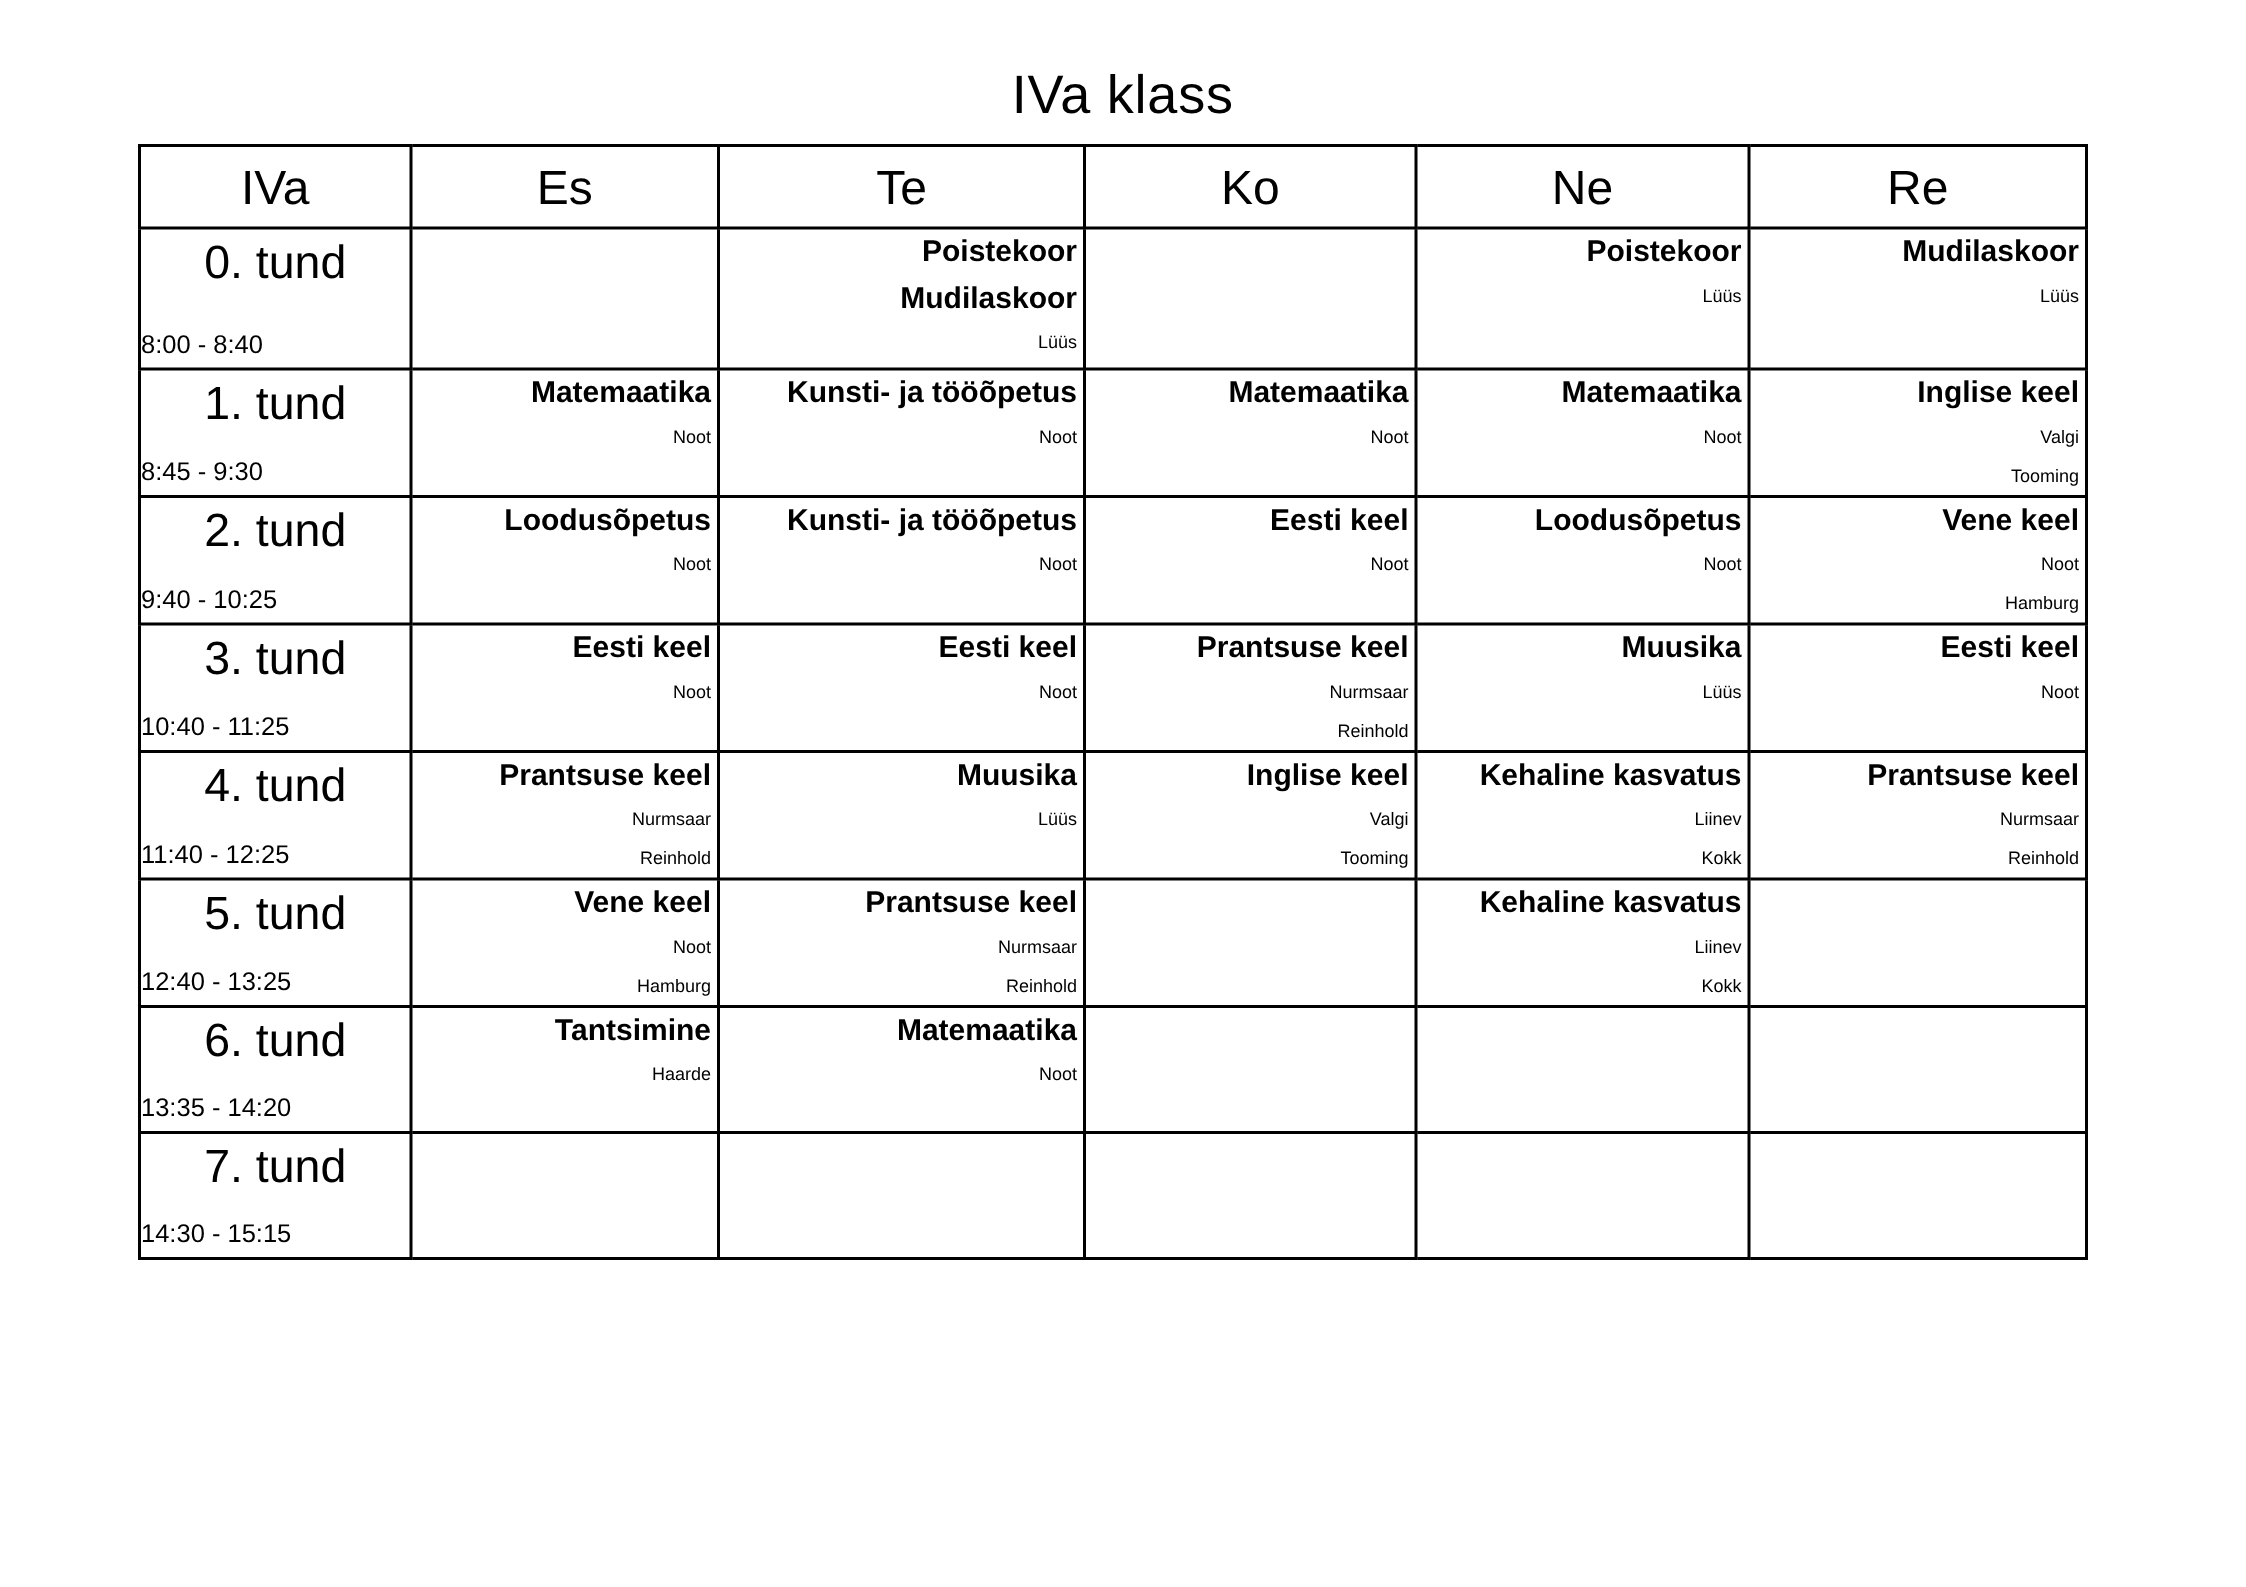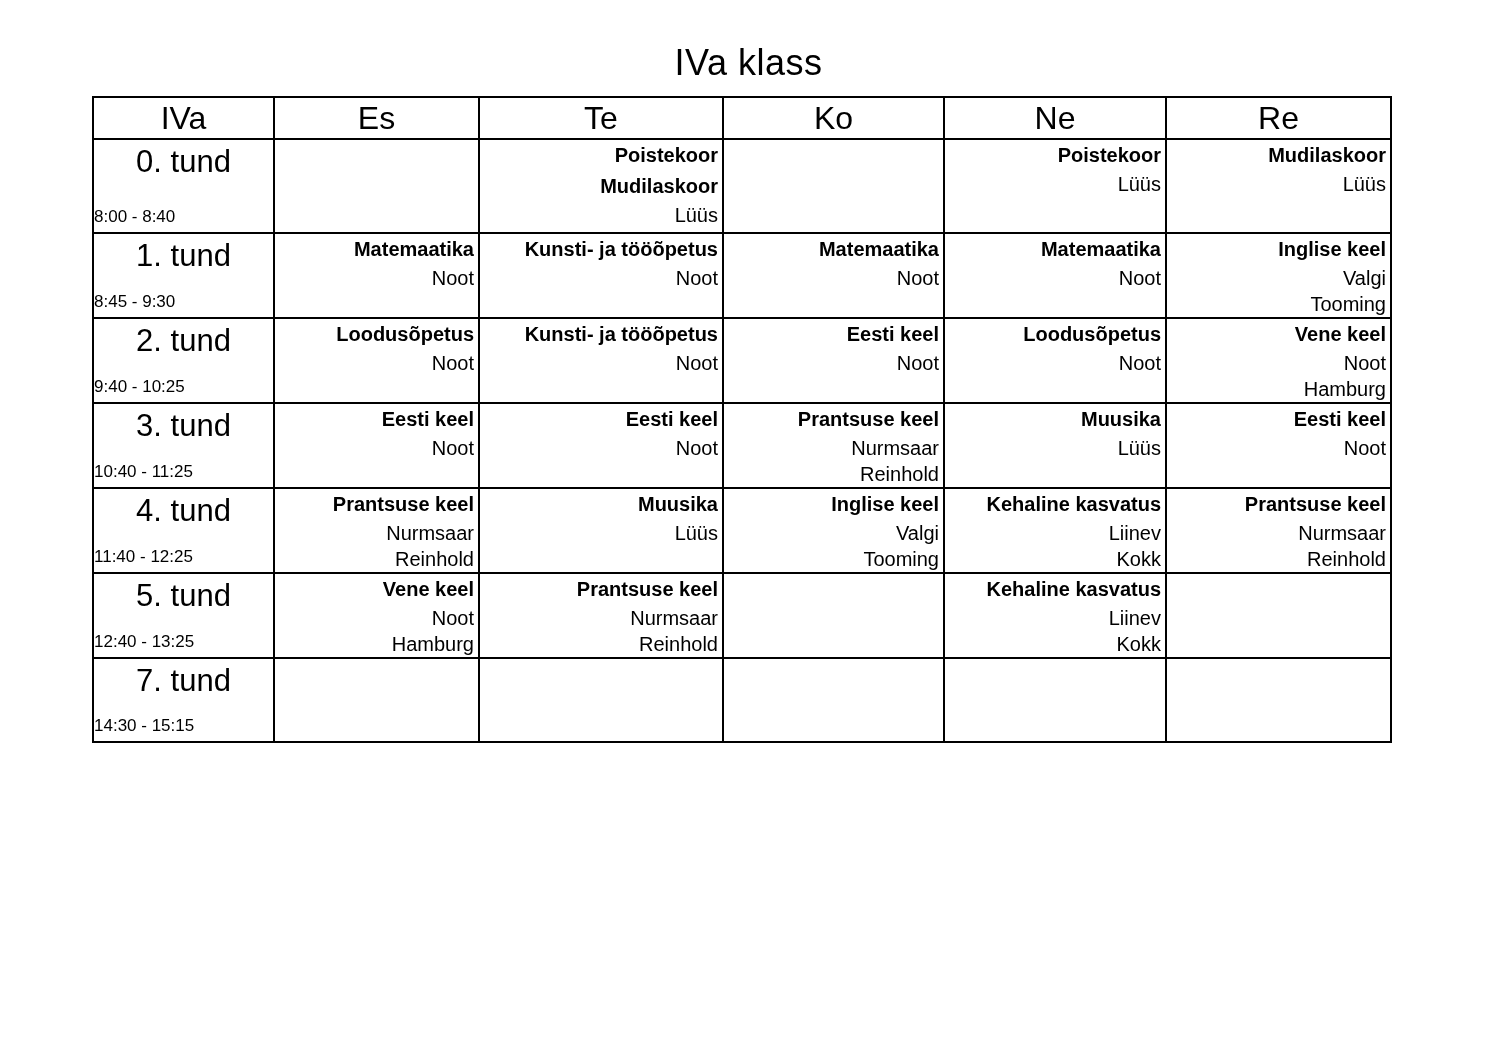--- a/index.html
+++ b/index.html
@@ -34,21 +34,21 @@
     border-collapse: collapse;
     table-layout: fixed;
   }
   table.timetable th,
   table.timetable td {
     border: 2px solid #000000;
     padding: 0;
     box-sizing: border-box;
     overflow: hidden;
   }
-  thead tr { height: 42px; }
+  thead tr { height: 55px; }
   tbody tr { height: 84px; }
   tbody tr:nth-child(1) { height: 94px; }
   th.day-header {
     font-weight: 400;
     font-size: 32px;
     text-align: center;
     vertical-align: middle;
     line-height: 1;
   }
   td.lesson-cell {
@@ -76,21 +76,21 @@
   }
   .subject-name {
     font-weight: 700;
     font-size: 20px;
     line-height: 31px;
     padding: 0 4px 0 6px;
     white-space: nowrap;
   }
   .teacher-name {
     font-weight: 400;
-    font-size: 20px;
+    font-size: 12px;
     line-height: 26px;
     padding: 0 4px 0 7px;
     white-space: nowrap;
   }
 </style>
 </head>
 <body>
 
 <div class="page">
   <div class="title">IVa klass</div>
@@ -265,20 +265,37 @@
           <td class="subject-cell"></td>
           <td class="subject-cell">
             <div class="subject-name">Kehaline kasvatus</div>
             <div class="teacher-name">Liinev</div>
             <div class="teacher-name">Kokk</div>
           </td>
           <td class="subject-cell"></td>
         </tr>
         <tr>
           <td class="lesson-cell">
+            <div class="lesson-label">6. tund</div>
+            <div class="lesson-time">13:35 - 14:20</div>
+          </td>
+          <td class="subject-cell">
+            <div class="subject-name">Tantsimine</div>
+            <div class="teacher-name">Haarde</div>
+          </td>
+          <td class="subject-cell">
+            <div class="subject-name">Matemaatika</div>
+            <div class="teacher-name">Noot</div>
+          </td>
+          <td class="subject-cell"></td>
+          <td class="subject-cell"></td>
+          <td class="subject-cell"></td>
+        </tr>
+        <tr>
+          <td class="lesson-cell">
             <div class="lesson-label">7. tund</div>
             <div class="lesson-time">14:30 - 15:15</div>
           </td>
           <td class="subject-cell"></td>
           <td class="subject-cell"></td>
           <td class="subject-cell"></td>
           <td class="subject-cell"></td>
           <td class="subject-cell"></td>
         </tr>
       </tbody>

